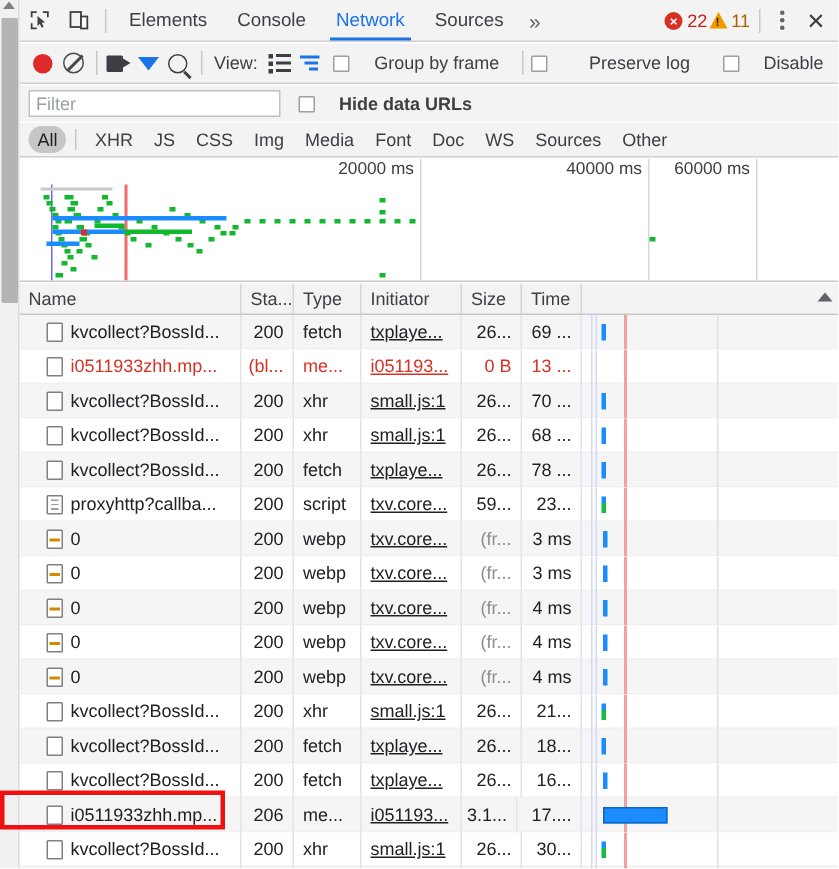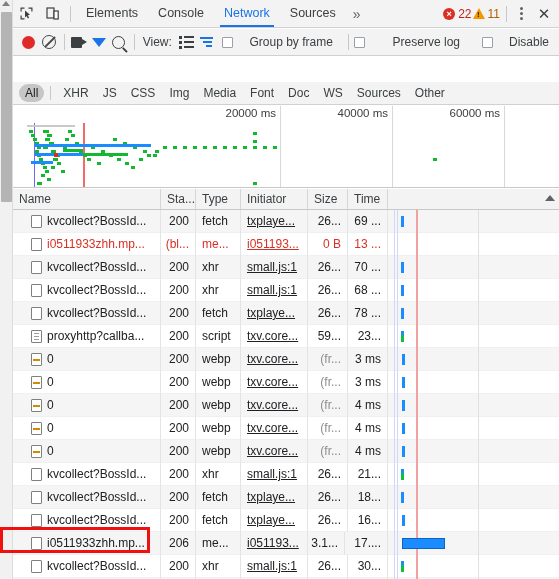--- a/index.html
+++ b/index.html
@@ -313,20 +313,27 @@
     <div class="chk-wrap">
       <span class="cbox"></span>
       <span class="lbl" style="margin:12px">Preserve log</span>
     </div>
     <div class="chk-wrap">
       <span class="cbox"></span>
       <span class="lbl" style="margin:0">Disable</span>
     </div>
   </div>
 
+  <div class="filterbar">
+    <input class="filter-input" type="text" placeholder="Filter" style="">
+    <div class="chk-wrap" style="margin-left:12px;">
+      <span class="cbox"></span>
+      <span class="lbl" style="margin:0;font-weight:600;">Hide data URLs</span>
+    </div>
+  </div>
 
   <div class="typebar">
     <div class="chip active">All</div>
     <div class="chip-sep"></div>
     <div class="chip">XHR</div>
     <div class="chip">JS</div>
     <div class="chip">CSS</div>
     <div class="chip">Img</div>
     <div class="chip">Media</div>
     <div class="chip">Font</div>
@@ -334,21 +341,21 @@
     <div class="chip">WS</div>
     <div class="chip">Sources</div>
     <div class="chip">Other</div>
   </div>
 
   <div class="overview">
     <div id="ov-ticks">
         <div class="ov-tick" style="left: 0px; width: 268px;">
           <span>20000 ms</span>
         </div>
-        <div class="ov-tick" style="left: 0px; width: 380px;">
+        <div class="ov-tick" style="left: 0px; width: 420px;">
           <span>40000 ms</span>
         </div>
         <div class="ov-tick" style="left: 0px; width: 492px;">
           <span>60000 ms</span>
         </div>
         <div class="ov-tick" style="left: 0px; width: 604px;"></div>
       </div>
     <div class="ov-canvas" id="ov-canvas">
         <div class="ov-vline" style="left: 21px; background: rgb(106, 106, 242);"></div>
         <div class="ov-vline" style="left: 70px; width: 2px; background: rgb(242, 106, 106);"></div>

